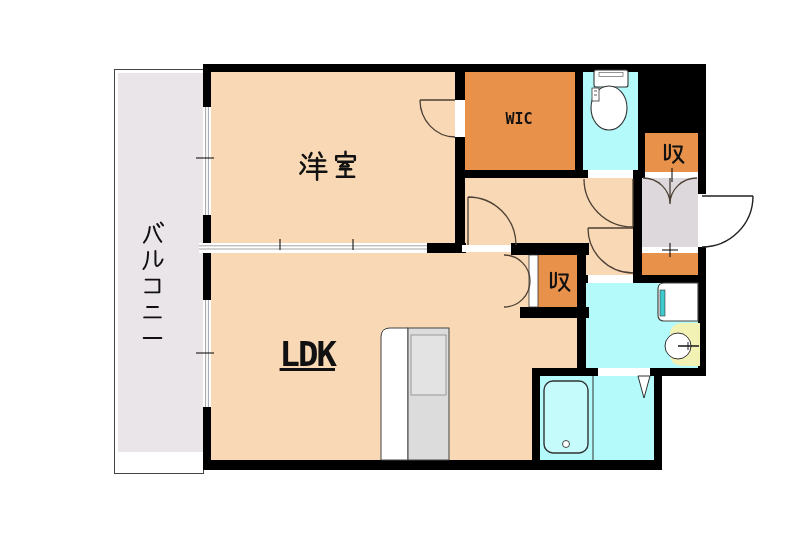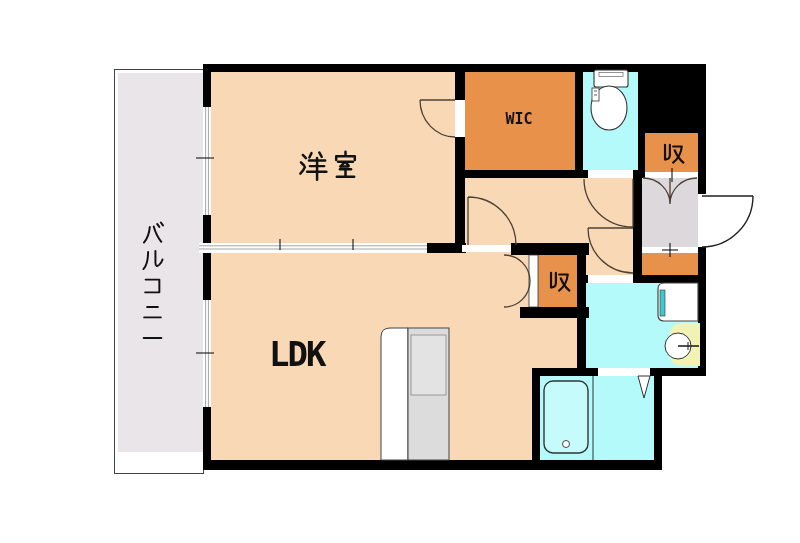--- a/index.html
+++ b/index.html
@@ -2,21 +2,21 @@
 <html><head>
 <meta charset="utf-8">
 <style>
   html,body{margin:0;padding:0;background:#fff;}
   .plan{position:relative;width:800px;height:543px;background:#ffffff;overflow:hidden;
         font-family:"DejaVu Sans","Liberation Sans",sans-serif;}
   .plan svg{position:absolute;left:0;top:0;}
   .room-text{position:absolute;color:#111;font-weight:700;white-space:nowrap;
              font-family:"DejaVu Sans Mono","Liberation Mono",monospace;}
   .wic-label{left:492px;top:110px;width:54px;font-size:15px;text-align:center;letter-spacing:0px;}
-  .ldk-label{left:269px;top:334px;width:66px;font-size:34px;letter-spacing:-2px;text-align:left;}
+  .ldk-label{left:269px;top:334px;width:66px;font-size:34px;letter-spacing:-2px;text-align:right;text-decoration:underline;}
   
   .t-label{position:absolute;color:transparent;pointer-events:none;overflow:hidden;
            font-family:"DejaVu Sans","Liberation Sans",sans-serif;}
   .t-balcony{left:136px;top:213px;width:30px;height:145px;font-size:24px;writing-mode:vertical-rl;}
   .t-bedroom{left:294px;top:155px;width:70px;height:34px;font-size:38px;}
   .t-sto-up{left:655px;top:137px;width:30px;height:30px;font-size:27px;}
   .t-sto-lo{left:541px;top:265px;width:30px;height:30px;font-size:27px;}
 </style>
 </head>
 <body>

